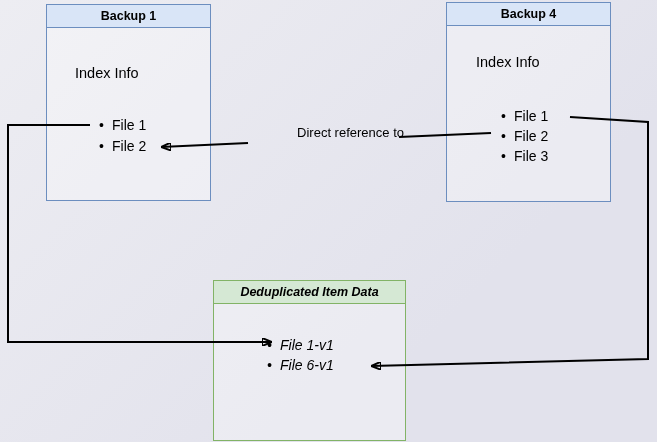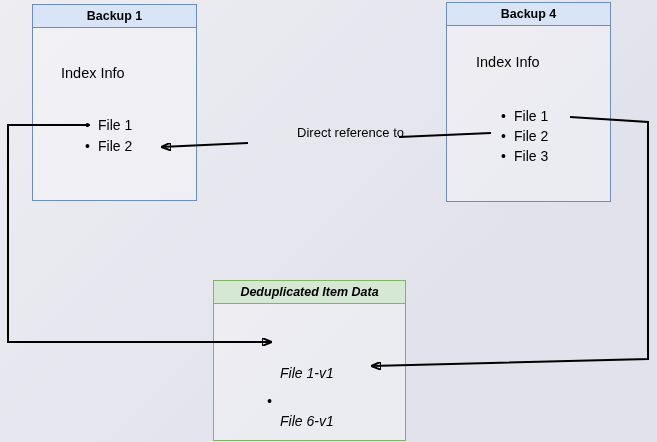--- a/index.html
+++ b/index.html
@@ -62,21 +62,21 @@
     white-space: nowrap;
   }
   ul.files li::before {
     content: "\2022";
     position: absolute;
     left: 0;
     font-size: 14px;
   }
   .b1 ul.files li, .b1 ul.files li::before { line-height: 21px; }
   .b2 ul.files li, .b2 ul.files li::before { line-height: 20px; }
-  .dd ul.files li, .dd ul.files li::before { line-height: 20px; margin-top: 28px; }
+  .dd ul.files li, .dd ul.files li::before { line-height: 20px; }
   .annotation {
     position: absolute;
     left: 242px;
     top: 124px;
     width: 162px;
     text-align: right;
     font-size: 13px;
     line-height: 18px;
     z-index: 4;
   }
@@ -91,21 +91,21 @@
       <marker id="arr" viewBox="0 0 10 8" refX="10" refY="4" markerWidth="5" markerHeight="4" orient="auto" markerUnits="strokeWidth">
         <path d="M 0 0 L 10 4 L 0 8 z" fill="#000" stroke="none"></path>
       </marker>
     </defs>
     <path d="M 90 125 L 8 125 L 8 342 L 272 342" marker-end="url(#arr)"></path>
     <path d="M 248 143 L 161 147" marker-end="url(#arr)"></path>
     <path d="M 399 137 L 491 133"></path>
     <path d="M 570 117 L 648 122 L 648 359 L 371 366" marker-end="url(#arr)"></path>
   </svg>
 
-  <div class="box blue b1" style="left:32px; top:4px; width:163px; height:195px;">
+  <div class="box blue b1" style="left:46px; top:4px; width:163px; height:195px;">
     <div class="box-header">Backup 1</div>
     <div class="info-label" style="left:28px; top:60px;">Index Info</div>
     <ul class="files" style="left:52px; top:110px;">
       <li>File 1</li>
       <li>File 2</li>
     </ul>
   </div>
 
   <div class="box blue b2" style="left:446px; top:2px; width:163px; height:198px;">
     <div class="box-header">Backup 4</div>

